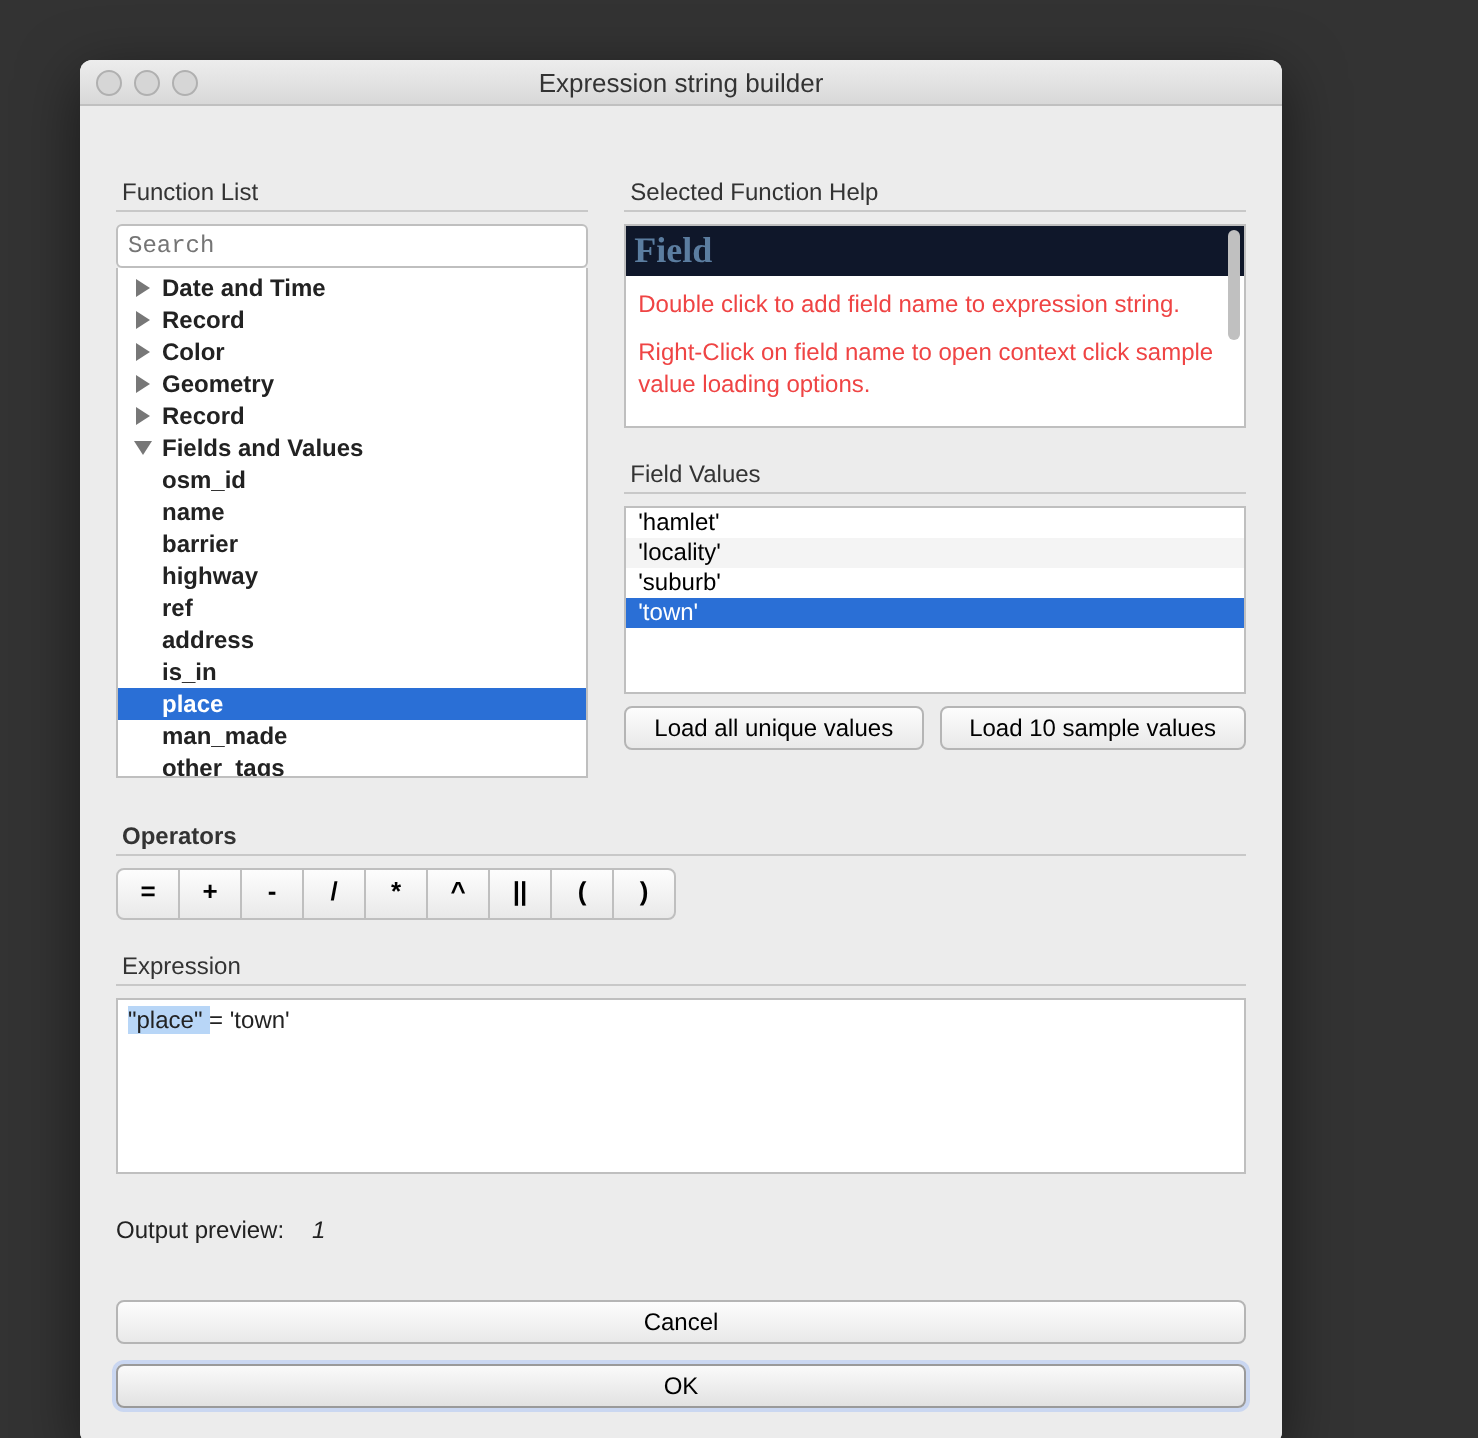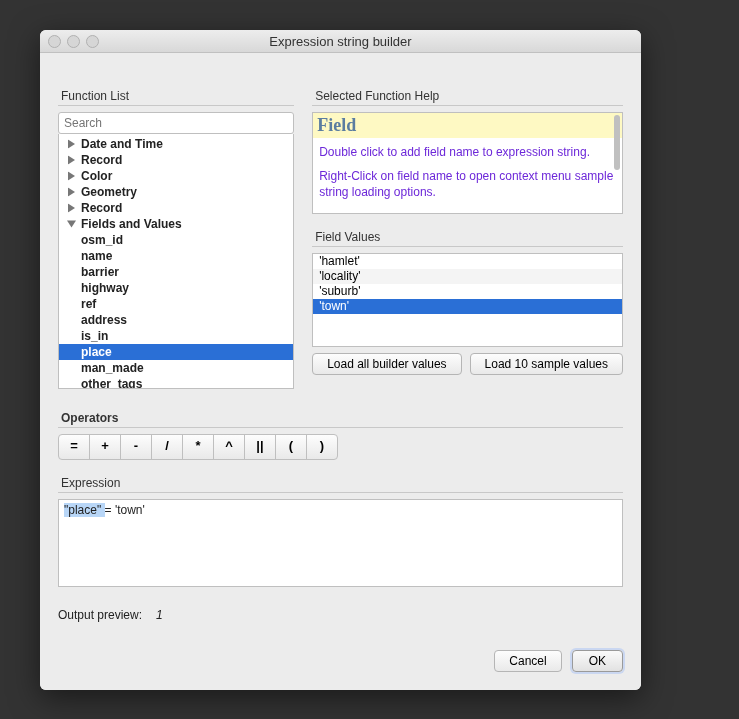--- a/index.html
+++ b/index.html
@@ -83,21 +83,21 @@
     border-radius: 3px;
     background: #fff;
   }
   .searchwrap input {
     width: 100%;
     box-sizing: border-box;
     border: none;
     outline: none;
     padding: 3px 5px;
     font-size: 12px;
-    font-family: Liberation Sans, sans-serif;
+    font-family: Liberation Mono, monospace;
     background: transparent;
     color: #15803d;
   }
   .tree {
     border: 1px solid #bfbfbf;
     border-top: none;
     background: #fff;
     height: 250px;
     overflow: auto;
     padding: 2px 0;
@@ -132,32 +132,32 @@
   }
   .help-box {
     border: 1px solid #bfbfbf;
     background: #fff;
     height: 96px;
     padding: 2px 6px;
     overflow: auto;
     position: relative;
   }
   .help-title {
-    background: #fef9c3;
+    background: #0f172a;
     color: #5b7da0;
     font-family: Georgia, serif;
     font-weight: bold;
     font-size: 18px;
     padding: 2px 4px;
     margin: -2px -6px 6px -6px;
   }
   .help-body {
     font-size: 12px;
     line-height: 1.35;
-    color: #6d28d9;
+    color: #ef4444;
   }
   .help-scroll {
     position: absolute;
     right: 2px; top: 2px;
     width: 6px; height: 55px;
     background: #c0c0c0;
     border-radius: 3px;
   }
   .values-box {
     border: 1px solid #bfbfbf;
@@ -232,20 +232,21 @@
     margin-top: 21px;
     font-size: 12px;
     color: #222;
   }
   .out-preview .val { font-style: italic; }
   .footer {
     display: flex;
     justify-content: flex-end;
     gap: 10px;
     margin-top: 28px;
+    flex-direction: column;
   }
   .btn.default {
     background: linear-gradient(#fafafa, #e2e2e2);
     border: 1px solid #9a9a9a;
     box-shadow: 0 0 0 2px rgba(100,150,255,0.25);
     font-weight: 500;
     padding: 3px 16px;
   }
 </style>
 </head>
@@ -317,37 +318,37 @@
 
       <div class="rightcol">
         <div class="groupbox" style="margin-top:0;">
           <span class="groupbox-label">Selected Function Help</span>
           <div class="gb-line"></div>
           <div class="help-box">
             <div class="help-title">Field</div>
             <div class="help-body">
               <div>Double click to add field name to expression string.</div>
               <div style="height:8px"></div>
-              <div>Right-Click on field name to open context menu sample string loading options.</div>
+              <div>Right-Click on field name to open context click sample value loading options.</div>
             </div>
             <div class="help-scroll"></div>
           </div>
         </div>
 
         <div class="groupbox">
           <span class="groupbox-label">Field Values</span>
           <div class="gb-line"></div>
           <div class="values-box" id="values">
               <div class="val-item">'hamlet'</div>
               <div class="val-item alt">'locality'</div>
               <div class="val-item">'suburb'</div>
               <div class="val-item alt selected">'town'</div>
             </div>
           <div class="val-buttons">
-            <div class="btn flex">Load all builder values</div>
+            <div class="btn flex">Load all unique values</div>
             <div class="btn flex">Load 10 sample values</div>
           </div>
         </div>
       </div>
     </div>
 
     <div class="groupbox operators">
       <span class="groupbox-label">Operators</span>
       <div class="gb-line"></div>
       <div class="op-row" id="ops">

